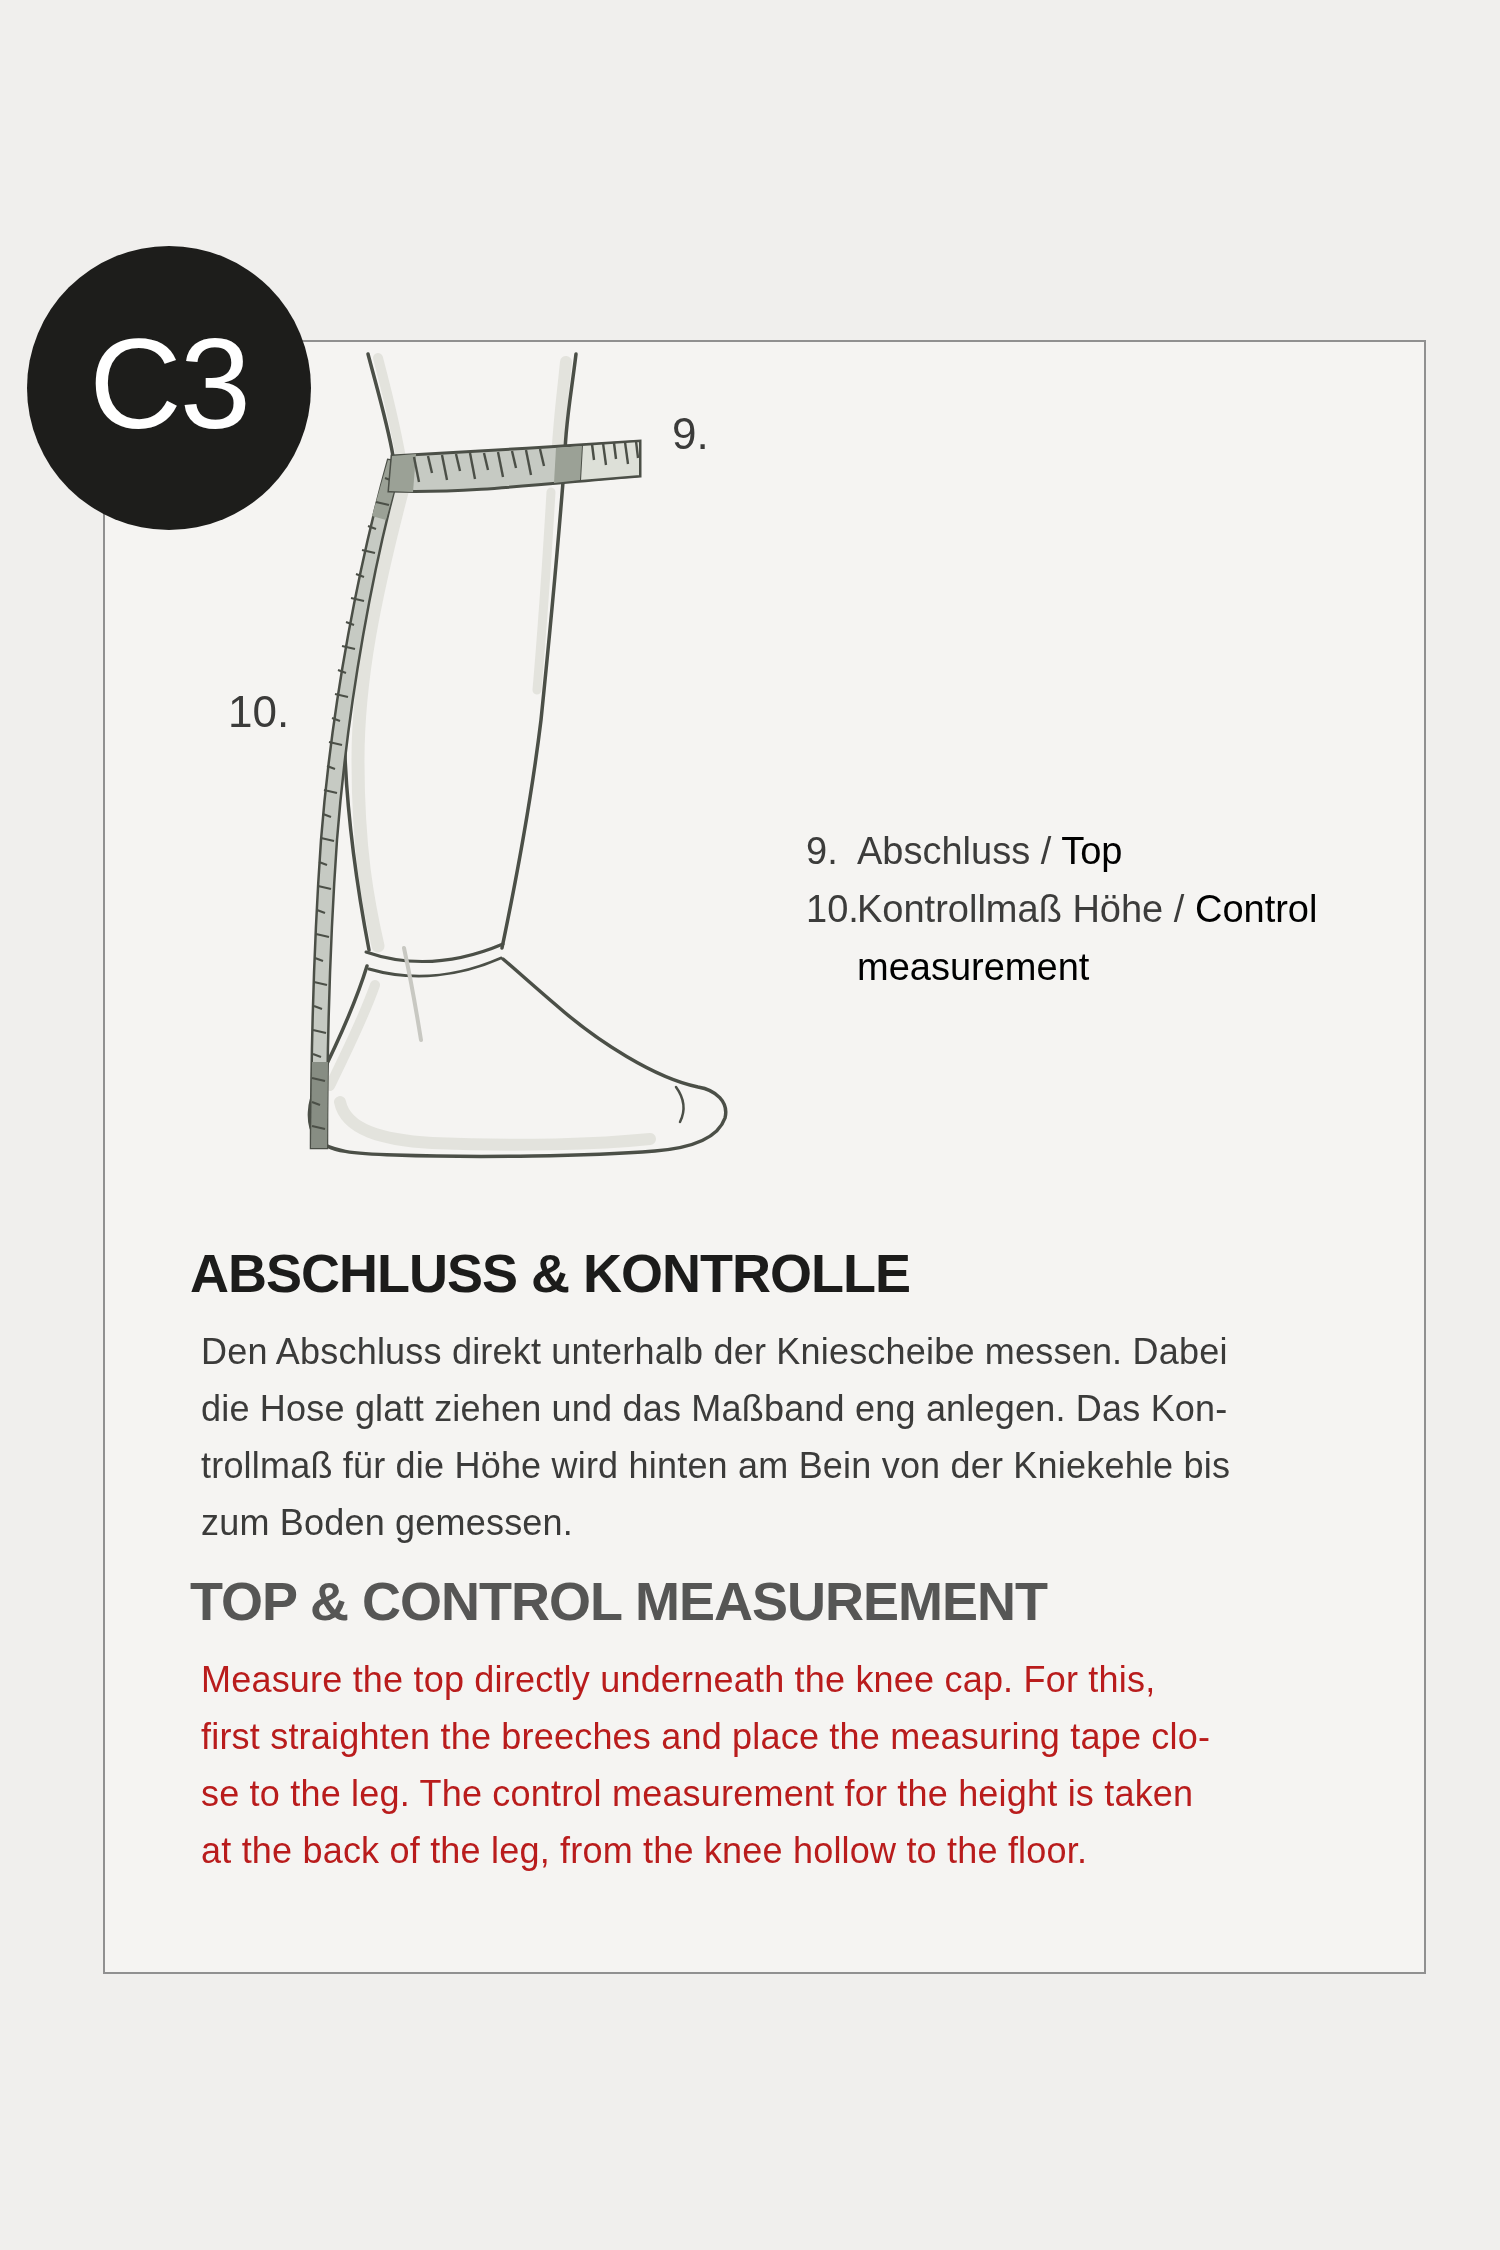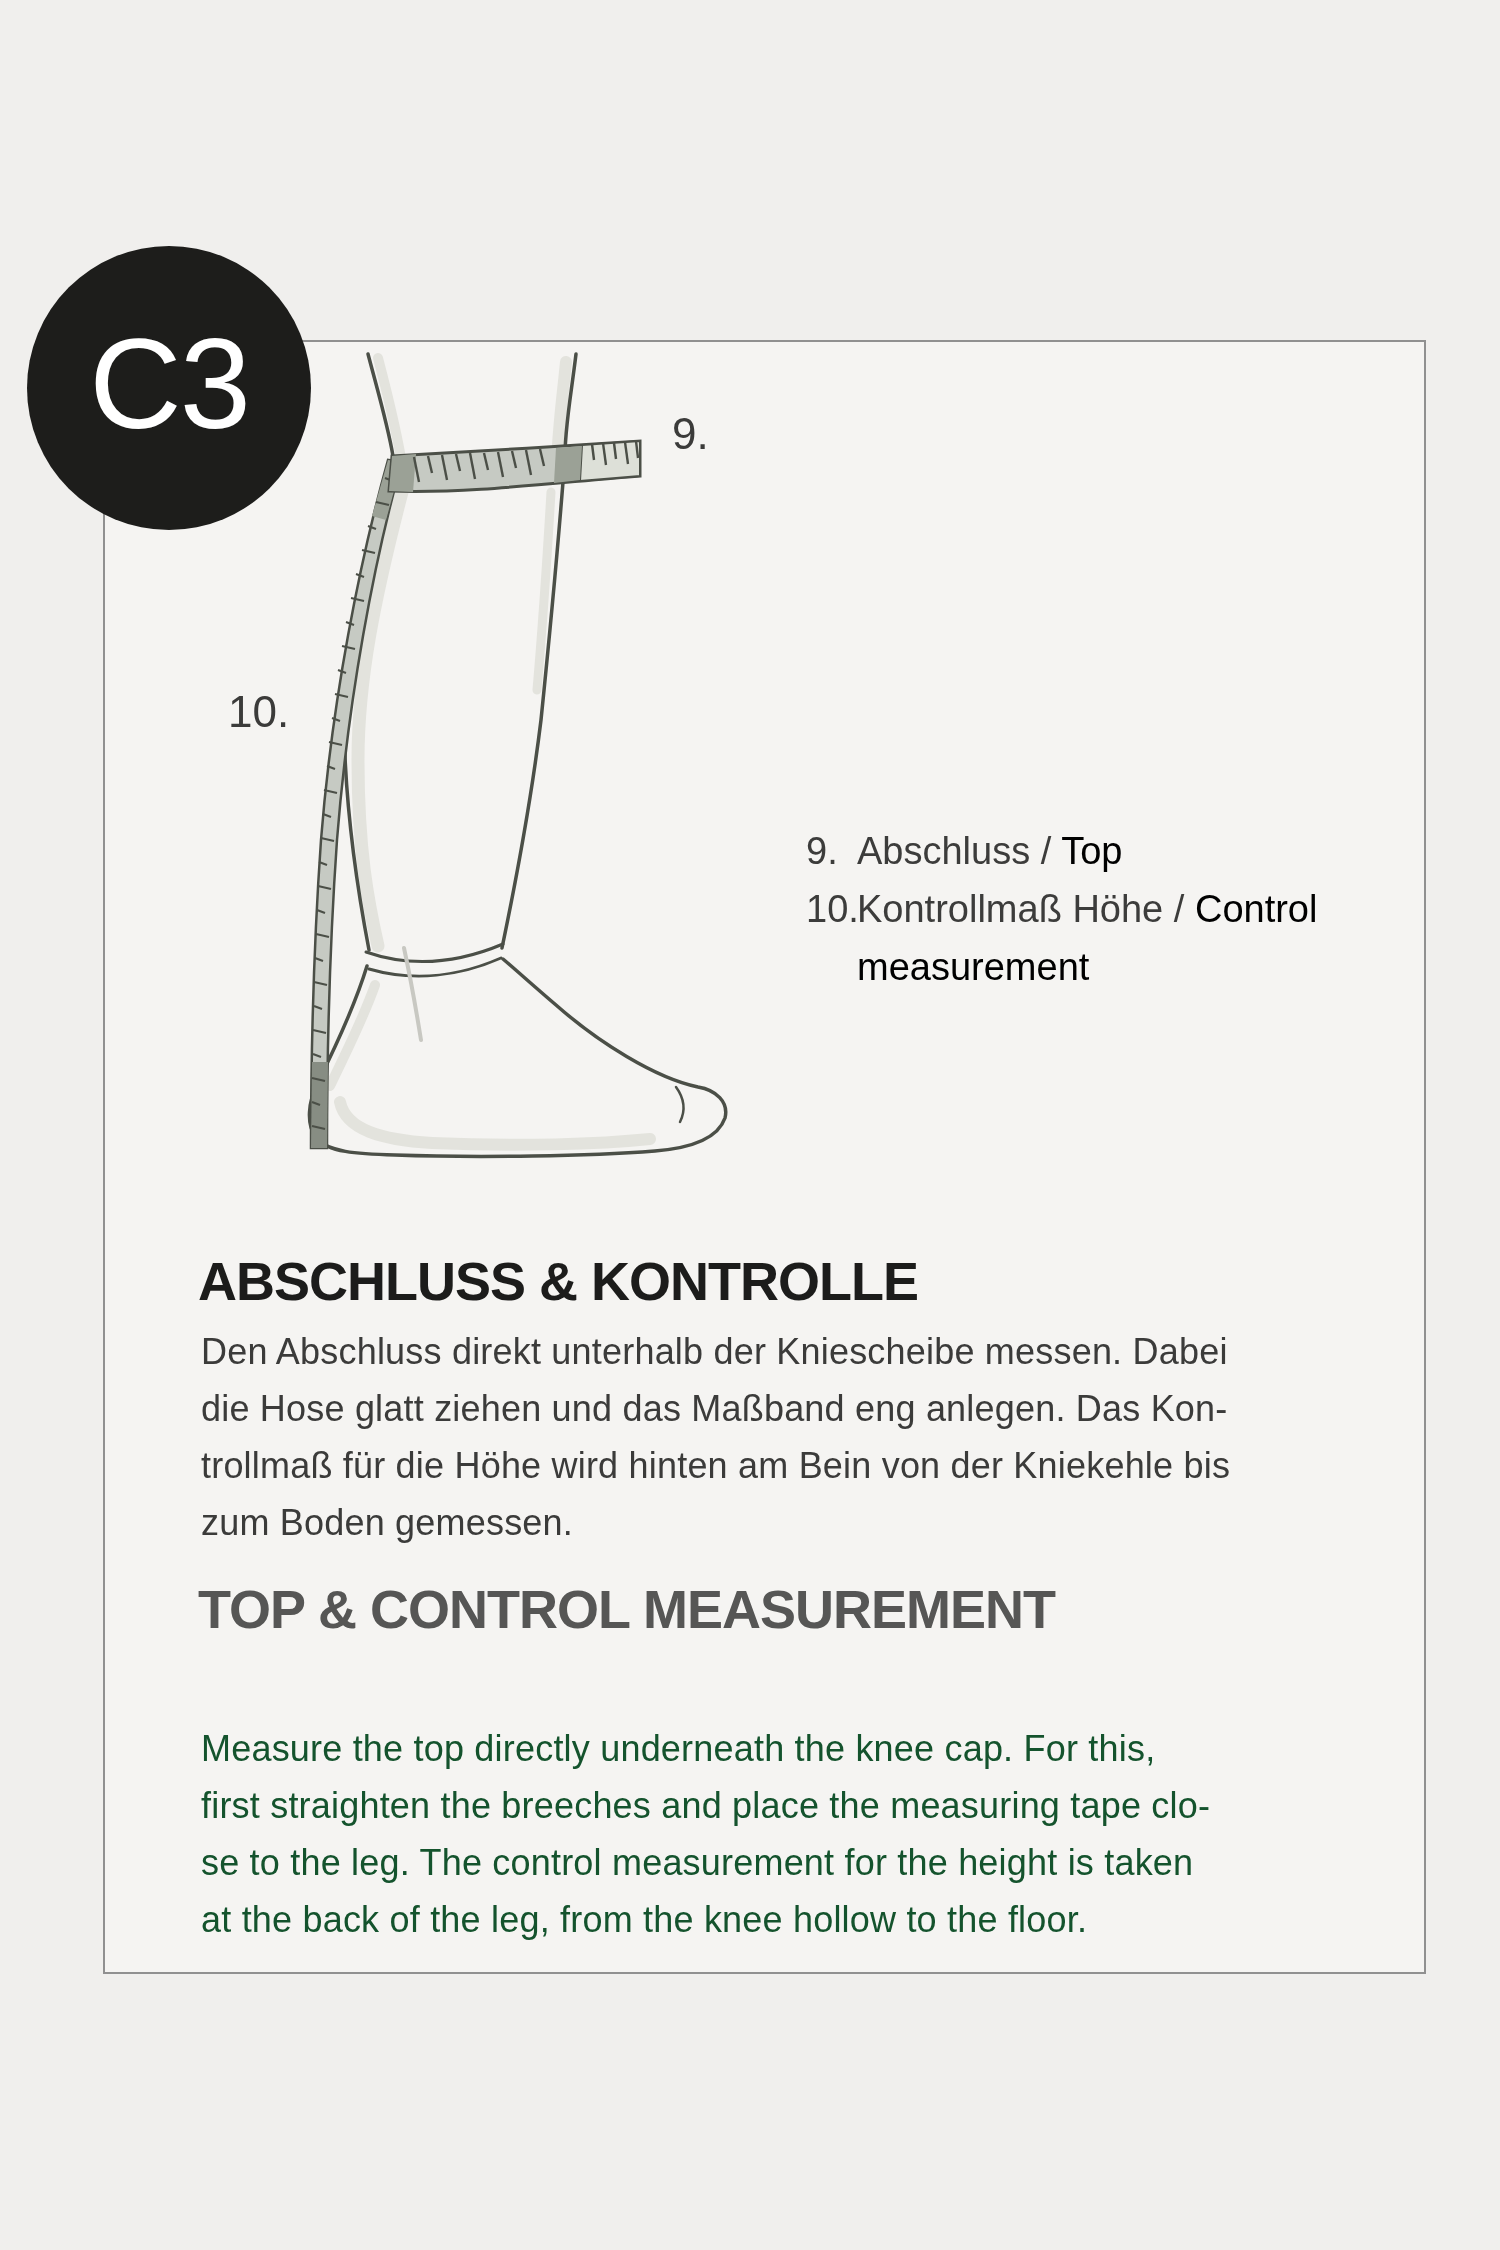--- a/index.html
+++ b/index.html
@@ -43,33 +43,33 @@
   .legend{
     position:absolute;left:806px;top:822px;width:620px;
     font-size:38px;line-height:58px;color:#3c3c3b;
   }
   .legend-row{display:flex;}
   .legend-num{width:51px;flex:0 0 51px;}
   .legend-txt{width:560px;}
   .legend-en{color:#000000;}
   
   .h-de,.h-en{
-    position:absolute;left:190px;margin:8px;
+    position:absolute;left:190px;margin:0;
     font-size:54px;font-weight:bold;letter-spacing:-1px;
     line-height:1;white-space:nowrap;
   }
   .h-de{top:1246px;color:#1c1c1b;}
   .h-en{top:1574px;color:#565655;}
   .p-de,.p-en{
     position:absolute;left:190px;margin:11px;width:1150px;
     font-size:36px;line-height:57px;letter-spacing:0.2px;
     white-space:pre-line;
   }
   .p-de{top:1312px;color:#3b3b3a;}
-  .p-en{top:1709px;color:#14532d;}
+  .p-en{top:1640px;color:#b91c1c;}
 </style>
 </head>
 <body>
 
 <div class="page">
 
   <div class="frame"></div>
 
   <svg class="diagram" width="1500" height="2250" viewBox="0 0 1500 2250">
 

